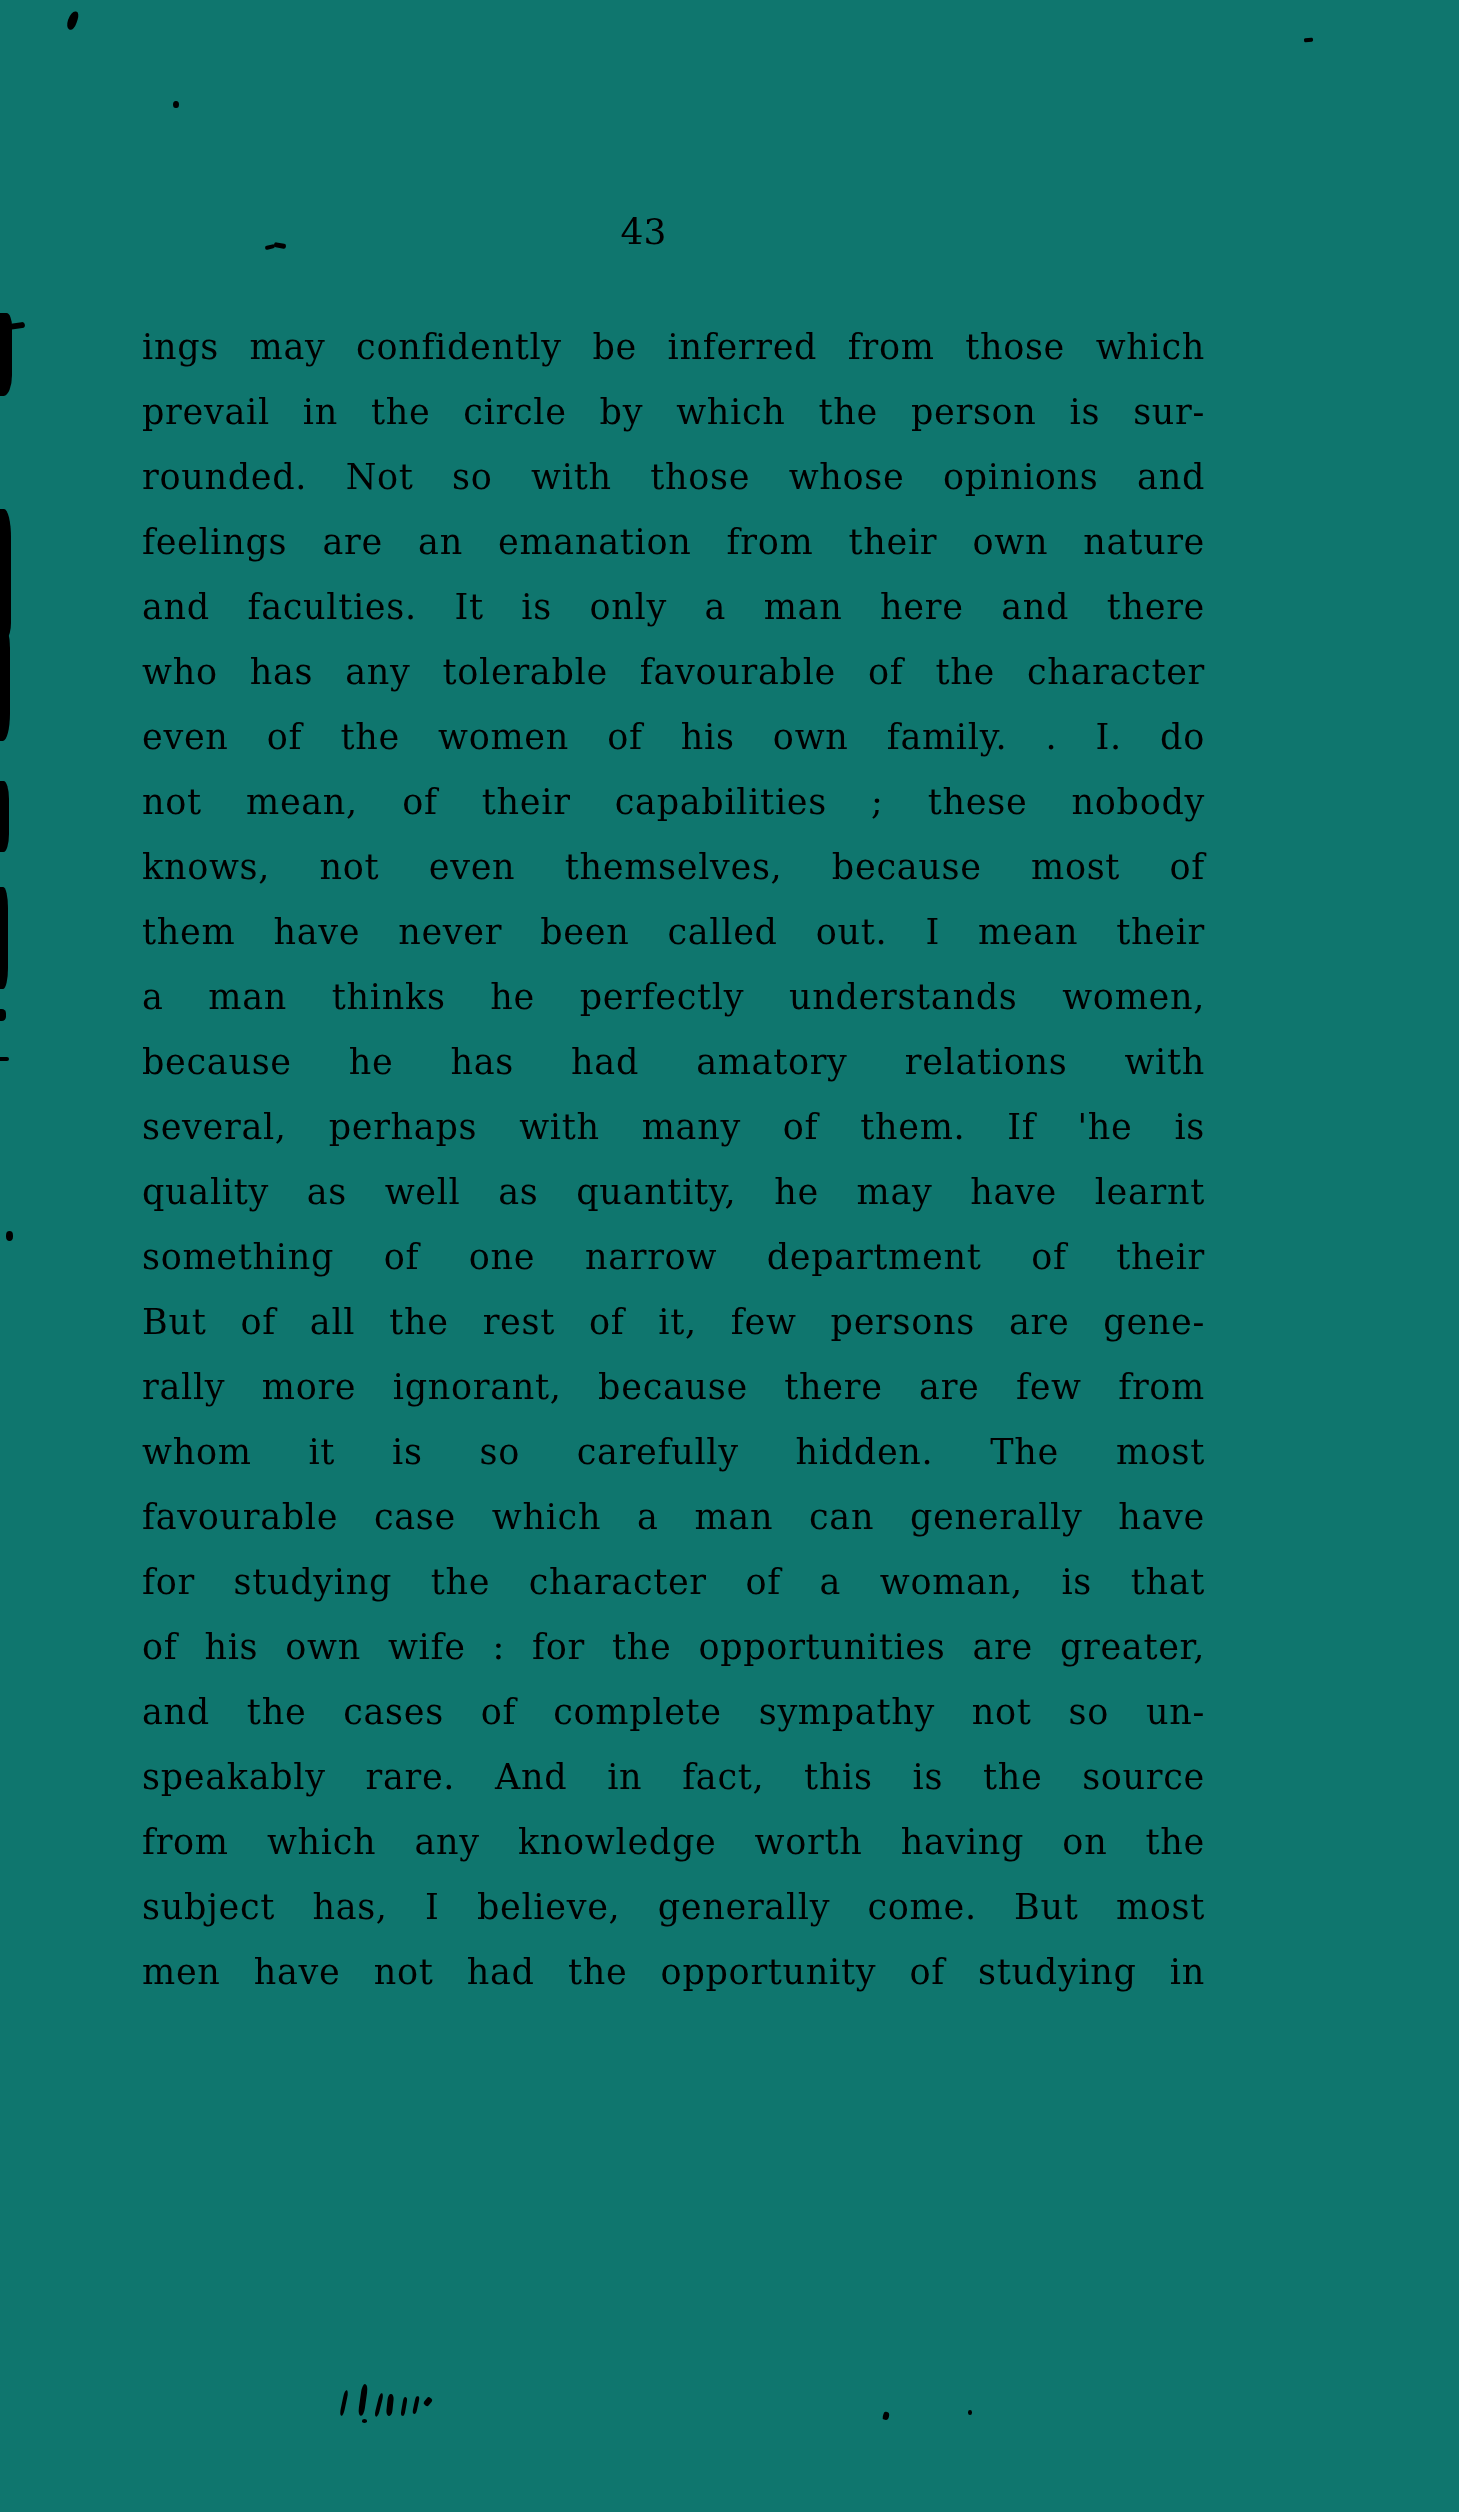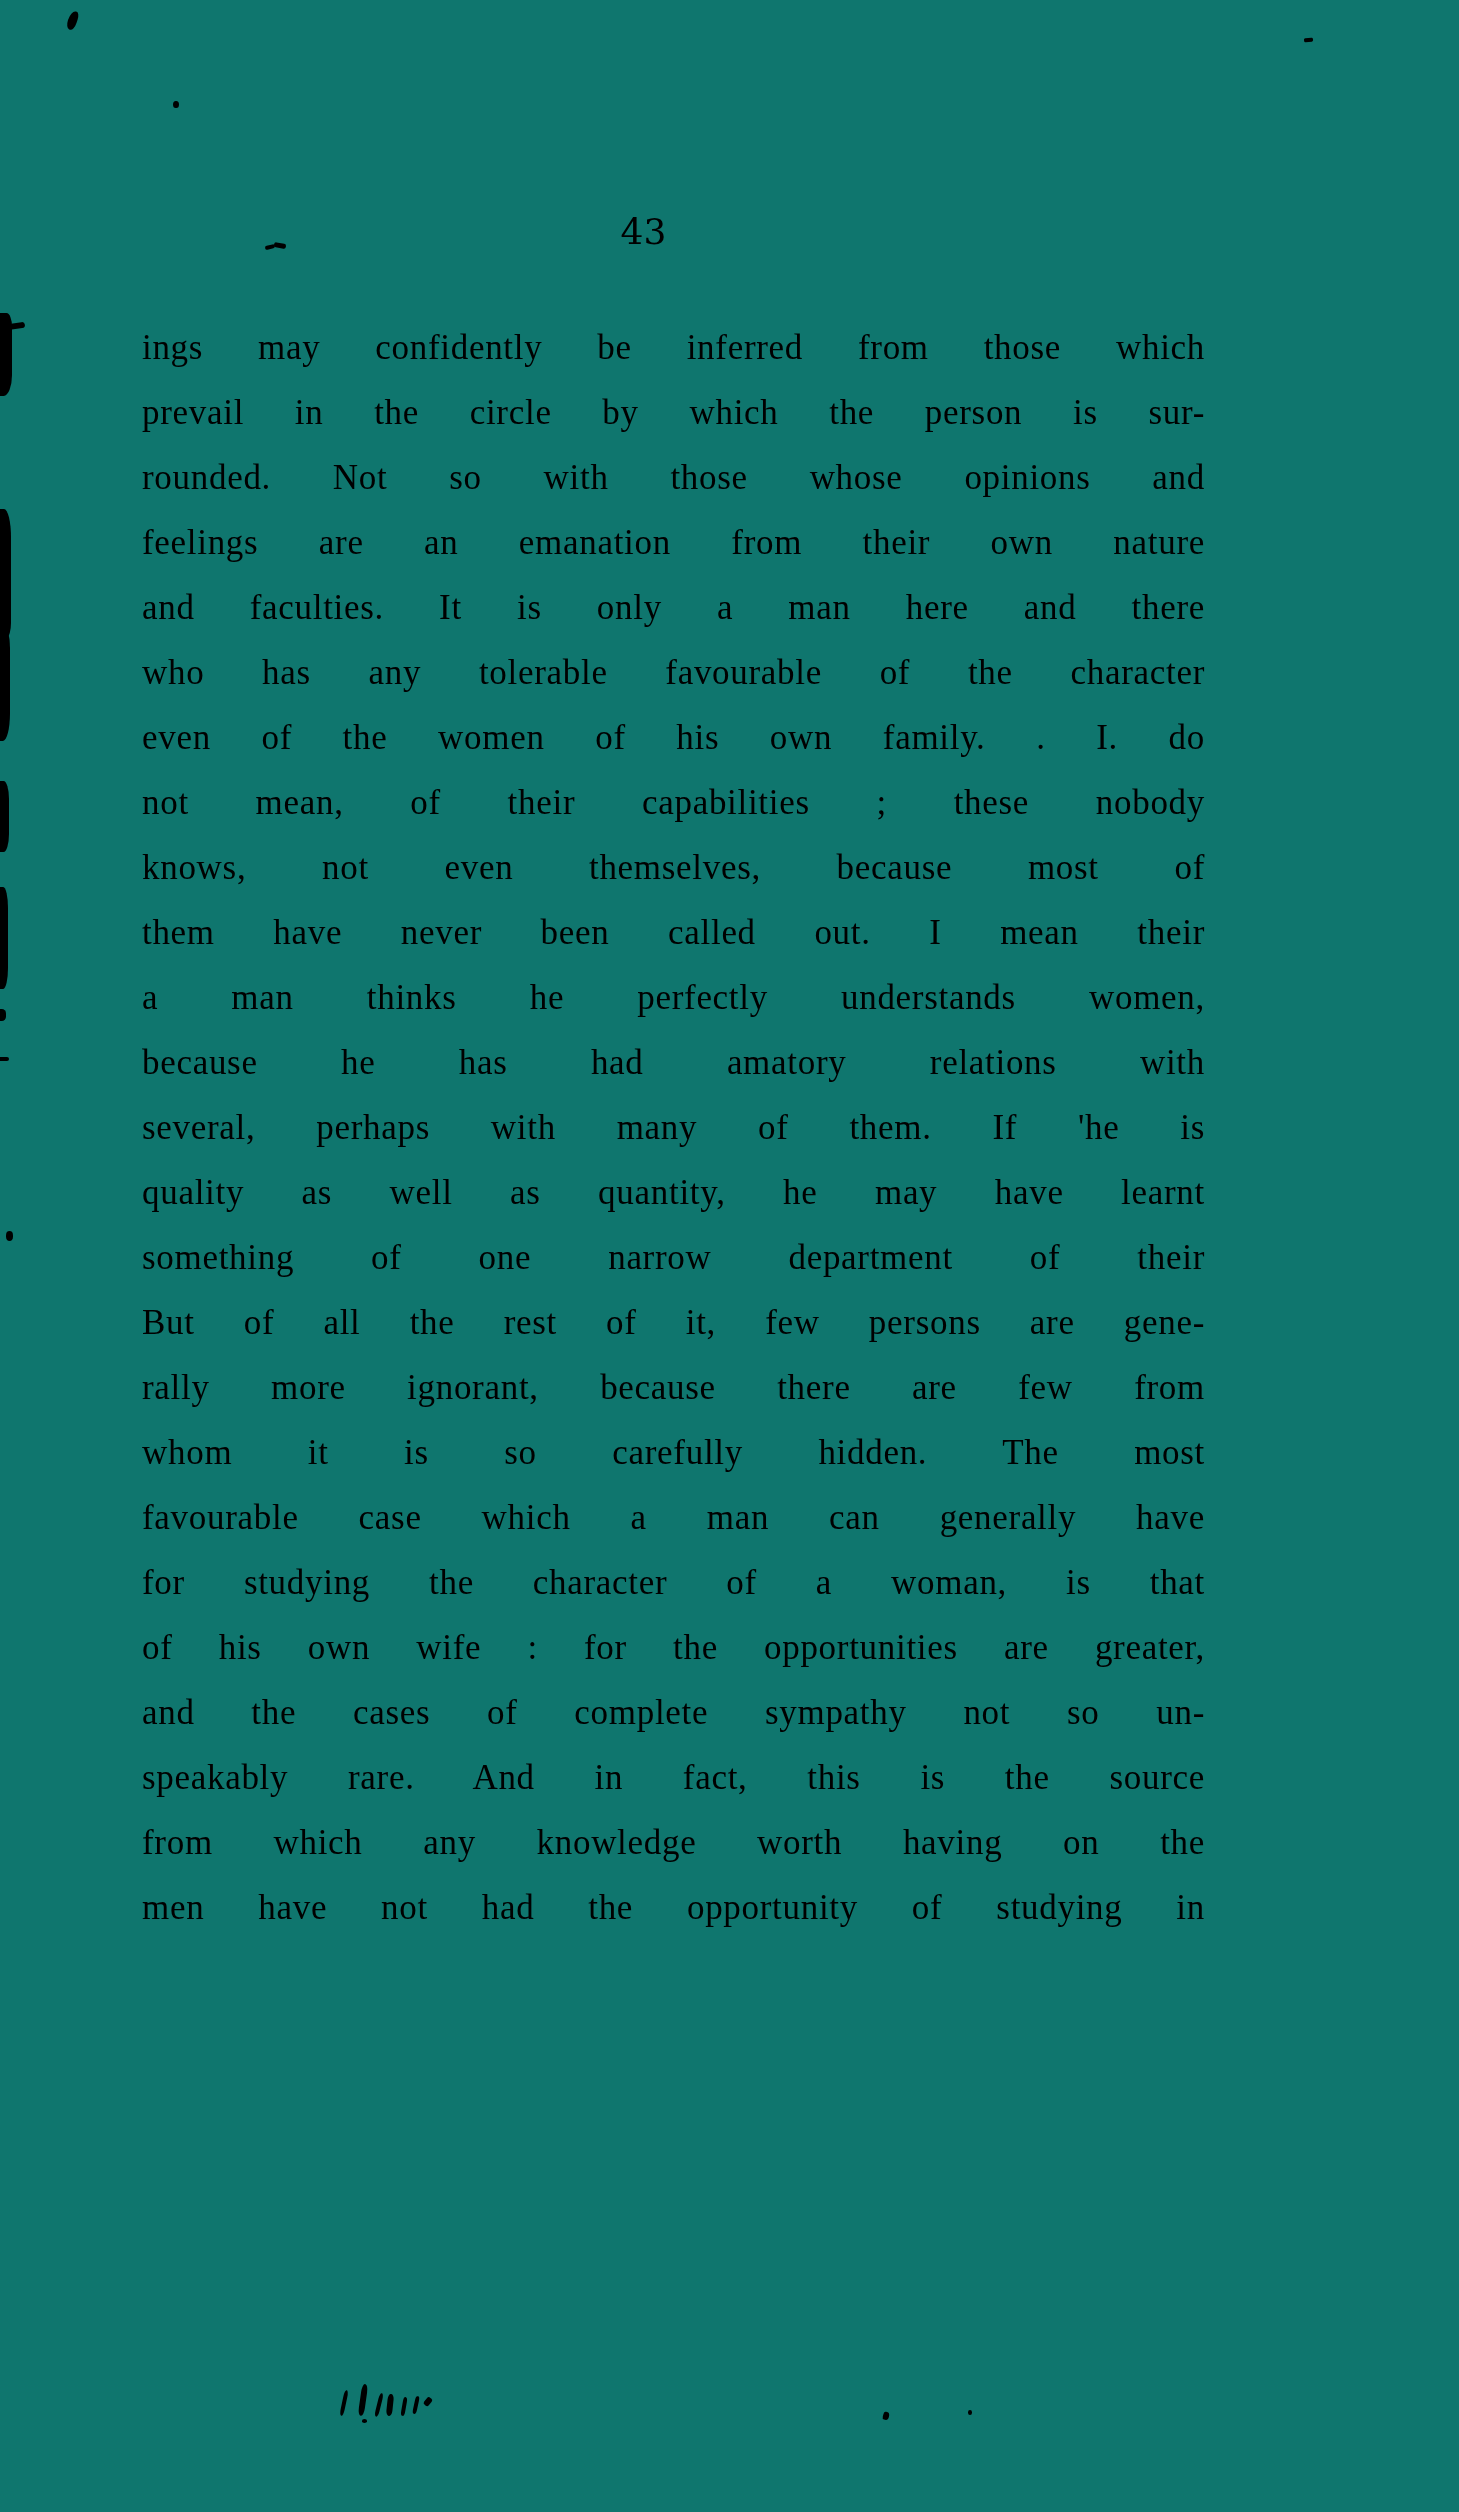--- a/index.html
+++ b/index.html
@@ -27,21 +27,20 @@
   }
   .text-line{
     height:65px;
     line-height:65px;
     font-size:35px;
     letter-spacing:0.7px;
     white-space:nowrap;
     text-align:justify;
     text-align-last:justify;
     text-justify:inter-word;
-    font-family:Liberation Serif, serif;
   }
 
   
   .ink{position:absolute;background:#000;}
   #ink-a{left:0;top:313px;width:11.8px;height:83px;border-radius:0 5.5px 8.3px 0 / 0 14px 21px 0;}
   #ink-a::after{content:'';position:absolute;left:6.2px;top:9.7px;width:19.4px;height:6.2px;background:#000;border-radius:0 4.2px 4.2px 0;transform:rotate(-8deg);}
   #ink-b1{left:0;top:509px;width:11px;height:128px;border-radius:0 7px 4.2px 0 / 0 28px 14px 0;}
   #ink-b2{left:0;top:627px;width:9.7px;height:114px;border-radius:0 5.5px 7px 0 / 0 21px 28px 0;}
   #ink-c{left:0;top:781px;width:9px;height:71px;border-radius:0 5.5px 5.5px 0 / 0 18px 18px 0;}
   #ink-d{left:0;top:887px;width:7.6px;height:102px;border-radius:0 4.8px 4.8px 0 / 0 21px 21px 0;}
@@ -97,20 +96,21 @@
       <div class="text-line">something of one narrow department of their</div>
       <div class="text-line">But of all the rest of it, few persons are gene-</div>
       <div class="text-line">rally more ignorant, because there are few from</div>
       <div class="text-line">whom it is so carefully hidden. The most</div>
       <div class="text-line">favourable case which a man can generally have</div>
       <div class="text-line">for studying the character of a woman, is that</div>
       <div class="text-line">of his own wife : for the opportunities are greater,</div>
       <div class="text-line">and the cases of complete sympathy not so un-</div>
       <div class="text-line">speakably rare. And in fact, this is the source</div>
       <div class="text-line">from which any knowledge worth having on the</div>
+      <div class="text-line">subject has, I believe, generally come. But most</div>
       <div class="text-line">men have not had the opportunity of studying in</div>
     </div>
 
   <div class="ink" id="ink-a"></div>
   <div class="ink" id="ink-b1"></div>
   <div class="ink" id="ink-b2"></div>
   <div class="ink" id="ink-c"></div>
   <div class="ink" id="ink-d"></div>
   <div class="ink" id="ink-e"></div>
   <div class="ink" id="ink-f"></div>

